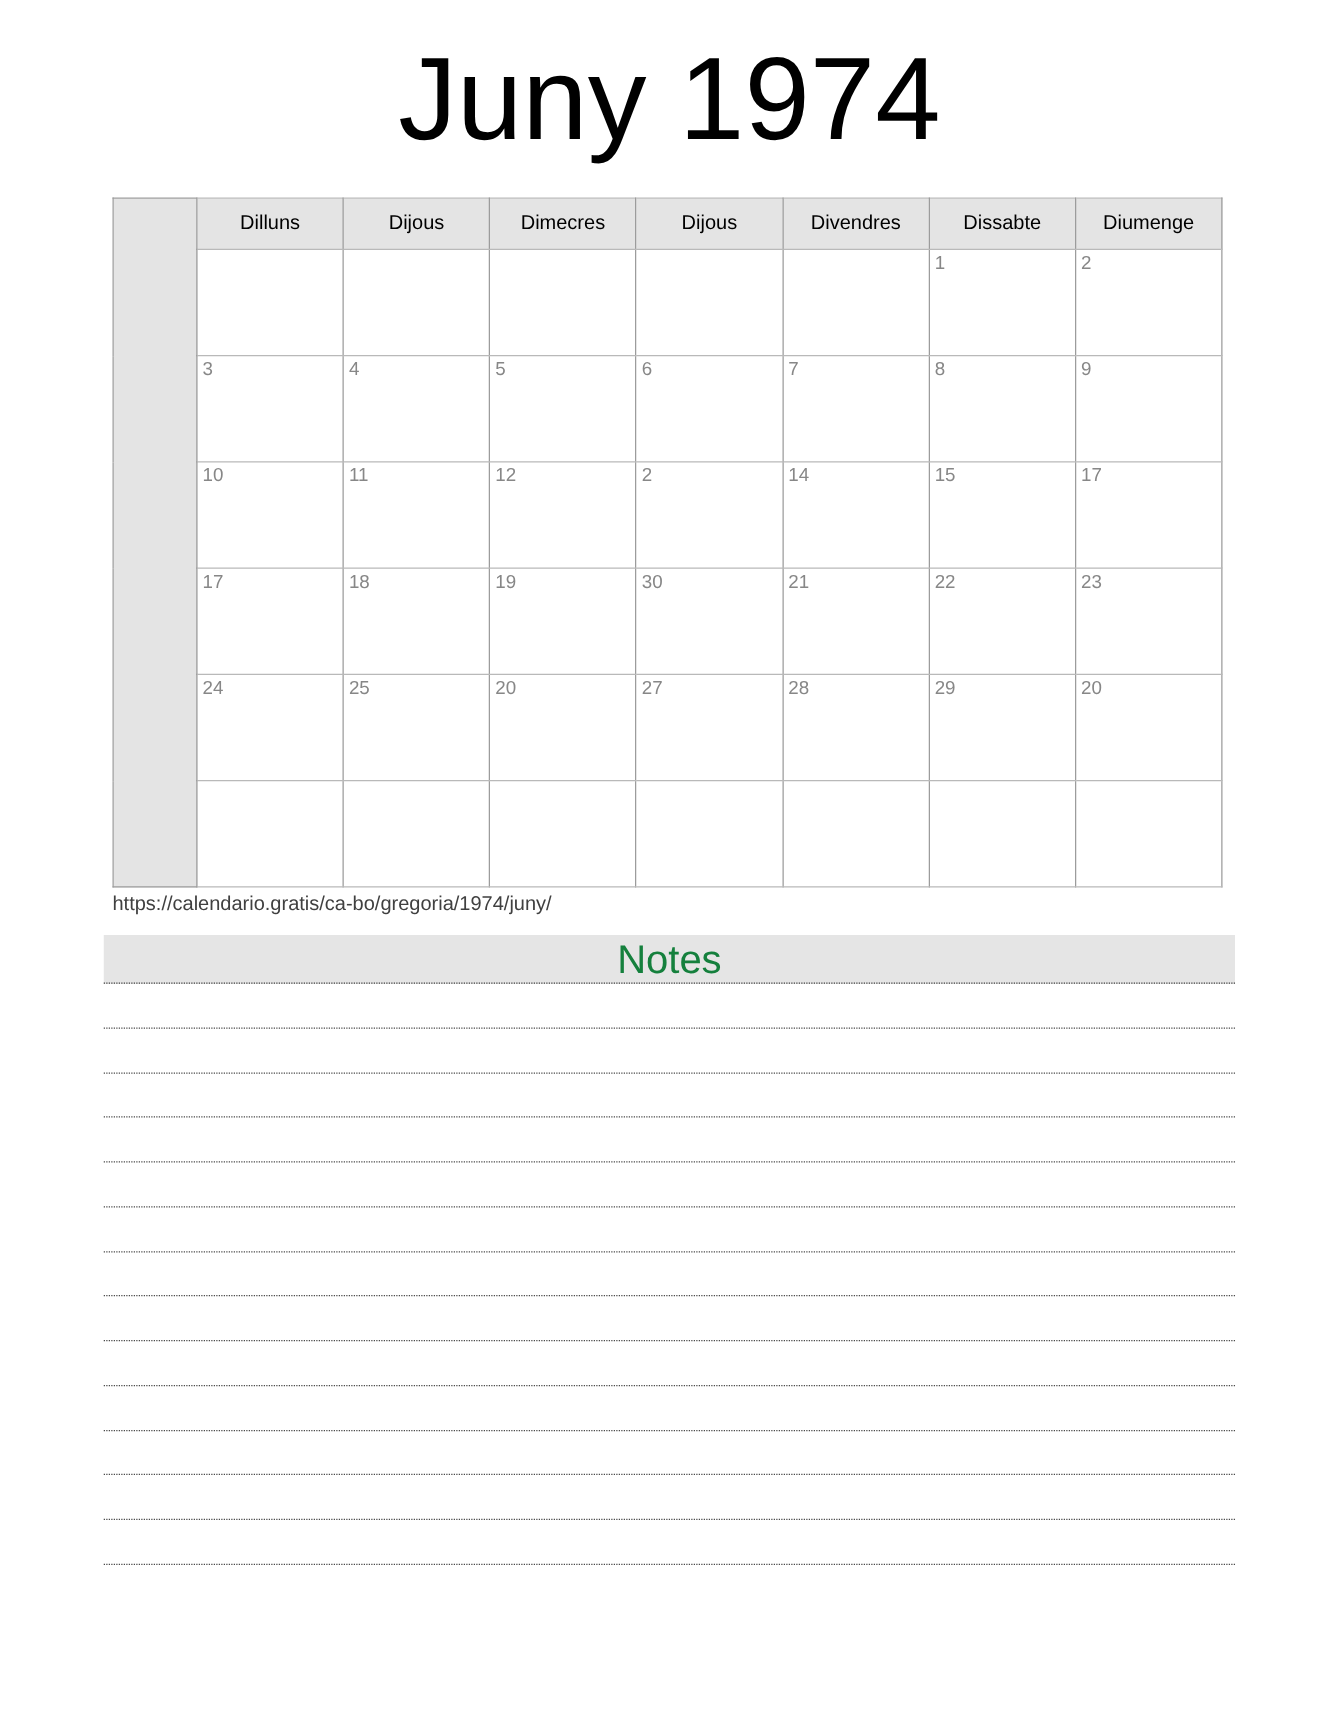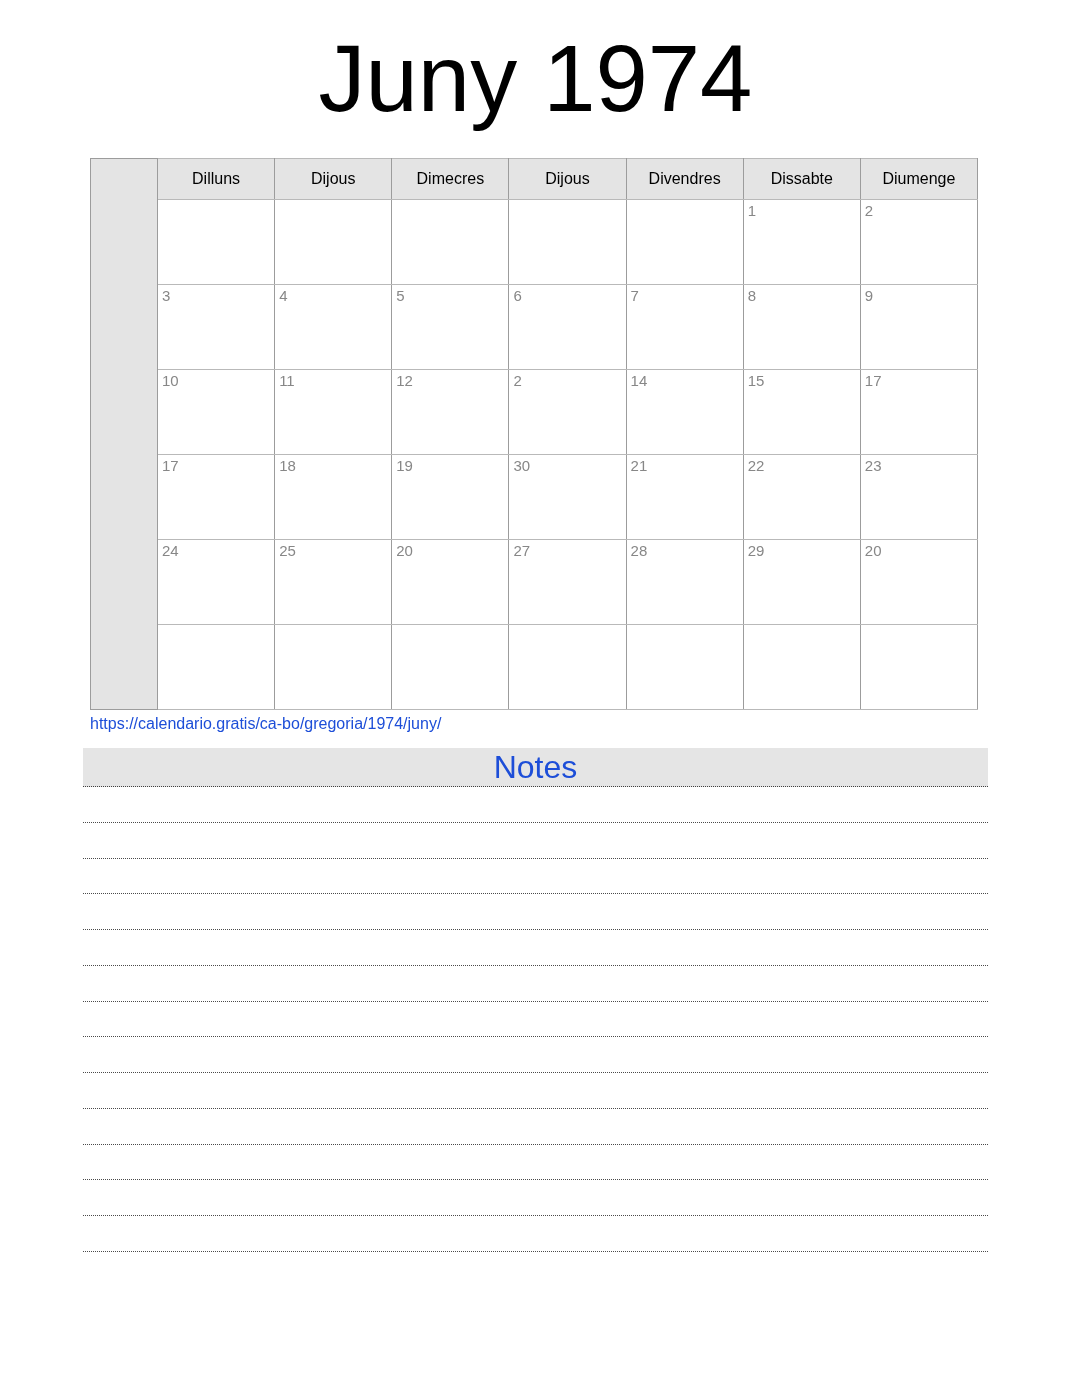--- a/index.html
+++ b/index.html
@@ -70,40 +70,40 @@
     color: #878787;
     padding: 2px 2px 0 4px;
     overflow: hidden;
   }
   .source-url {
     position: absolute;
     left: 90px;
     top: 714px;
     font-size: 16px;
     line-height: 1.2;
-    color: #1d4ed8;
+    color: #404040;
     white-space: nowrap;
   }
   .notes-bar {
     position: absolute;
     left: 83px;
     top: 748px;
     width: 905px;
     height: 39px;
     box-sizing: border-box;
     background: #e5e5e5;
     border-bottom: 1px dotted #404040;
     text-align: center;
   }
   .notes-title {
     display: block;
     font-size: 32px;
     line-height: 38px;
     font-weight: 400;
-    color: #1d4ed8;
+    color: #15803d;
   }
   .notes-lines {
     position: absolute;
     left: 83px;
     top: 787px;
     width: 905px;
   }
   .note-line {
     height: 35.75px;
     box-sizing: border-box;

